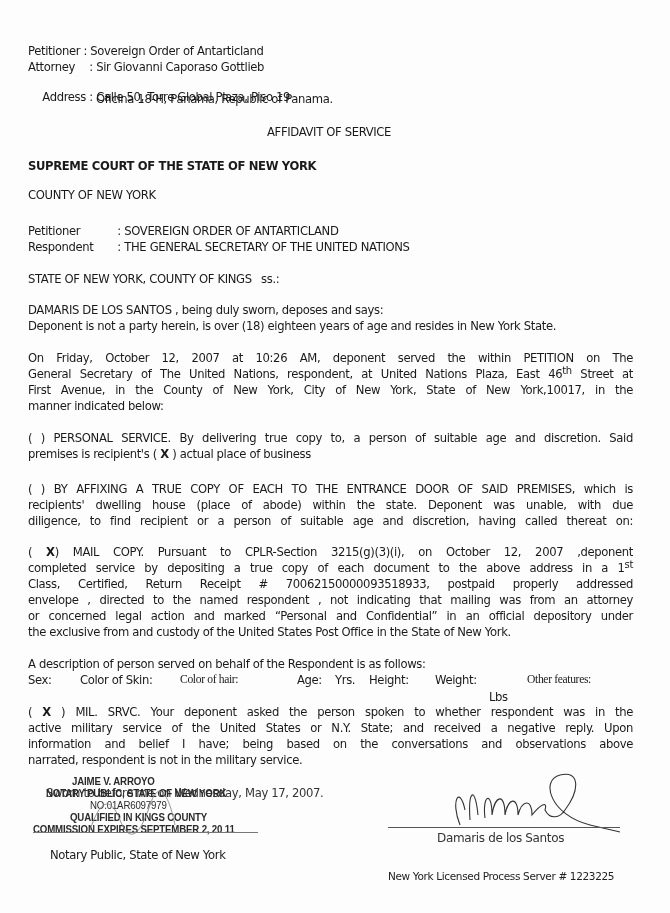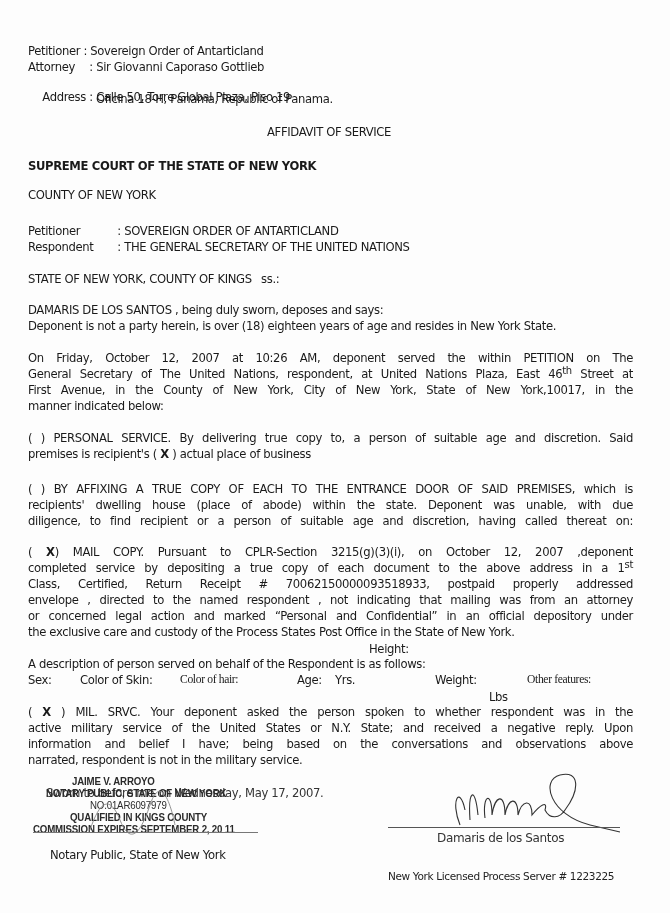--- a/index.html
+++ b/index.html
@@ -76,31 +76,31 @@
   <div class="just" style="top:498px;">recipients' dwelling house (place of abode) within the state. Deponent was unable, with due</div>
   <div class="just" style="top:514px;">diligence, to find recipient or a person of suitable age and discretion, having called thereat on:</div>
 </div>
 
 <div>
   <div class="just" style="top:545px;"><span>( </span><span class="b">X</span><span>) MAIL COPY.   Pursuant to CPLR-Section 3215(g)(3)(i), on October 12, 2007 ,deponent</span></div>
   <div class="just" style="top:561px;"><span>completed service by depositing a true copy of each document to the above address in a 1</span><sup>st</sup></div>
   <div class="just" style="top:577px;">Class, Certified, Return Receipt # 70062150000093518933,   postpaid   properly addressed</div>
   <div class="just" style="top:593px;">envelope , directed to the named respondent , not indicating that mailing was from an attorney</div>
   <div class="just" style="top:609px;">or concerned legal action and marked  “Personal and Confidential” in an official depository under</div>
-  <div class="line" style="top:625px;">the exclusive care and custody of the Process States Post Office in the State of New York.</div>
+  <div class="line" style="top:625px;">the exclusive from and custody of the United States Post Office in the State of New York.</div>
 </div>
 
 <div class="line" style="top:657px;">A description of  person served on behalf of the Respondent is as follows:</div>
 <div>
   <span class="abs" style="top:673px; left:28px;">Sex:</span>
   <span class="abs" style="top:673px; left:80px;">Color of Skin:</span>
   <span class="abs" style="top:673px; left:180px;font-family:Liberation Serif, serif;">Color of hair:</span>
   <span class="abs" style="top:673px; left:297px;">Age:</span>
   <span class="abs" style="top:673px; left:335px;">Yrs.</span>
-  <span class="abs" style="top:642px; left:369px;">Height:</span>
+  <span class="abs" style="top:673px; left:369px;">Height:</span>
   <span class="abs" style="top:673px; left:435px;">Weight:</span>
   <span class="abs" style="top:690px; left:489px;">Lbs</span>
   <span class="abs" style="top:673px; left:527px;font-family:Liberation Serif, serif;">Other features:</span>
 </div>
 
 <div>
   <div class="just" style="top:705px;"><span>( </span><span class="b">X</span><span>  ) MIL. SRVC. Your deponent asked the person spoken to whether respondent was in the</span></div>
   <div class="just" style="top:721px;">active military service of the United States or N.Y. State; and received a negative  reply.  Upon</div>
   <div class="just" style="top:737px;">information and belief I have; being based   on the   conversations and observations above</div>
   <div class="line" style="top:753px;">narrated, respondent is not in the military service.</div>

